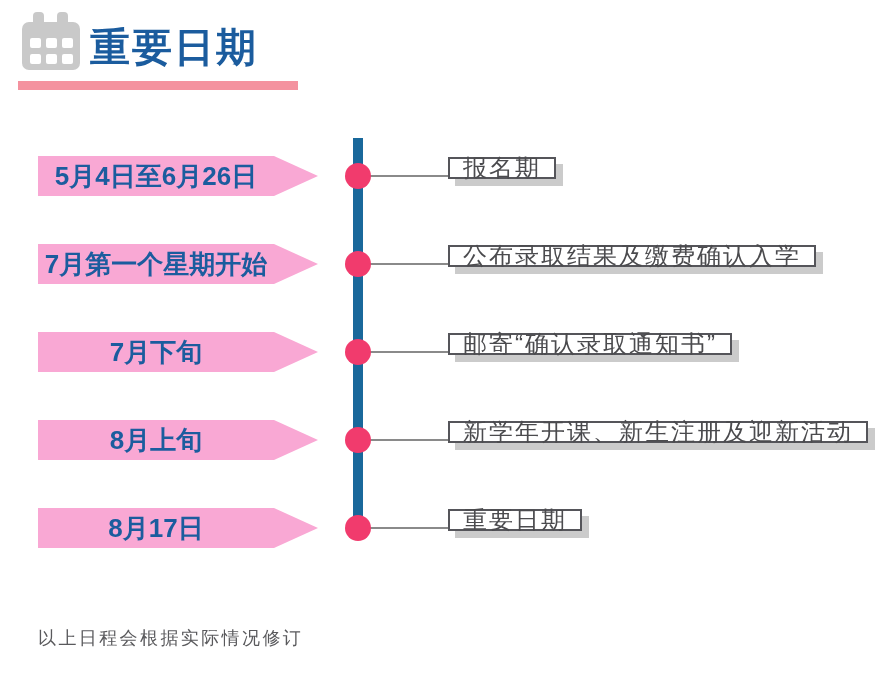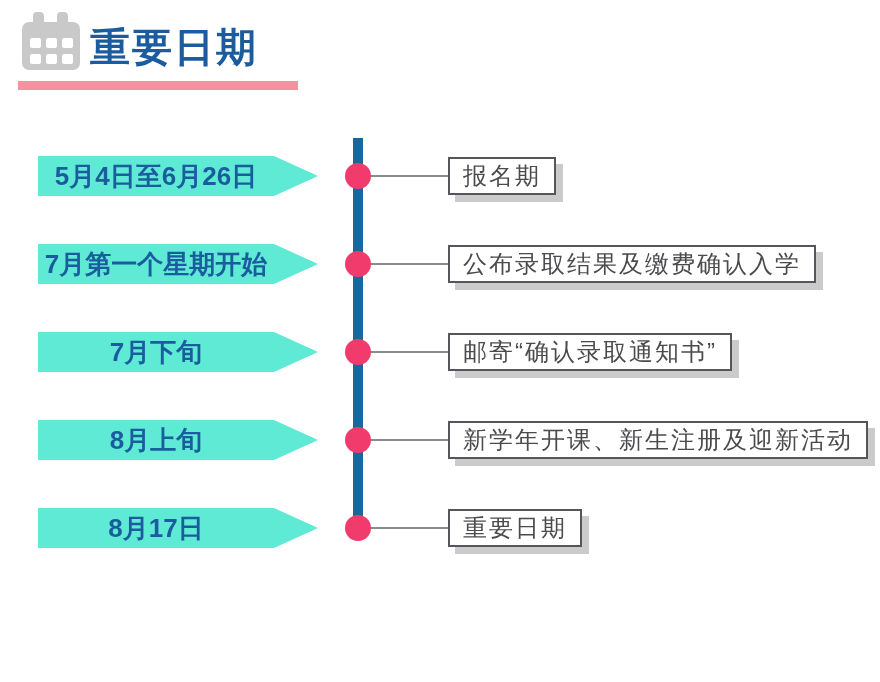--- a/index.html
+++ b/index.html
@@ -30,40 +30,40 @@
   .spine {
     position: absolute; left: 353px; top: 138px;
     width: 10px; height: 384px; background: #19689b;
   }
 
   
   .row { position: absolute; left: 0; width: 880px; height: 0; }
   .date-arrow {
     position: absolute; left: 38px; top: -20px;
     width: 280px; height: 40px;
-    background: #5eead4;
+    background: #f9a8d4;
     clip-path: polygon(0 0, calc(100% - 44px) 0, 100% 50%, calc(100% - 44px) 100%, 0 100%);
     display: flex; align-items: center; justify-content: center;
     padding-right: 44px;
   }
   .date-arrow span {
     font-size: 26px; font-weight: bold; color: #1b5c9e; white-space: nowrap;
   }
   .dot {
     position: absolute; left: 345px; top: -13px;
     width: 26px; height: 26px; border-radius: 50%;
     background: #f13b6d;
   }
   .connector {
     position: absolute; left: 358px; top: -1px;
     width: 90px; height: 2px; background: #8a8a8a;
   }
   .event-box {
     position: absolute; left: 448px; top: -19px;
-    height: 38px;
+    height: 22px;
     display: inline-flex; align-items: center;
     padding: 0 13px;
     background: #ffffff;
     border: 2px solid #55555a;
     box-shadow: 7px 7px 0 0 #cbcbcb;
     font-size: 24px; letter-spacing: 2px; color: #4b4b4e; white-space: nowrap;
   }
 
   
   .footer-note {
@@ -130,14 +130,15 @@
 
   <div class="row" style="top:528px">
     <div class="date-arrow">
         <span>8月17日</span>
       </div>
     <div class="connector"></div>
     <div class="dot"></div>
     <div class="event-box">重要日期</div>
   </div>
 
+  <div class="footer-note">以上日程会根据实际情况修订</div>
 
 </div>
 
 </body></html>

